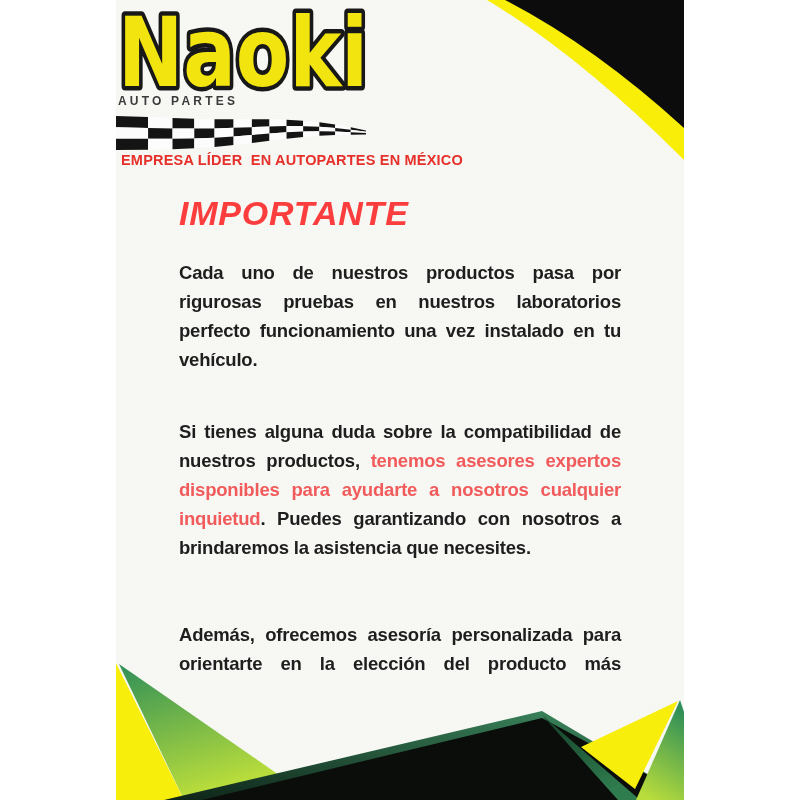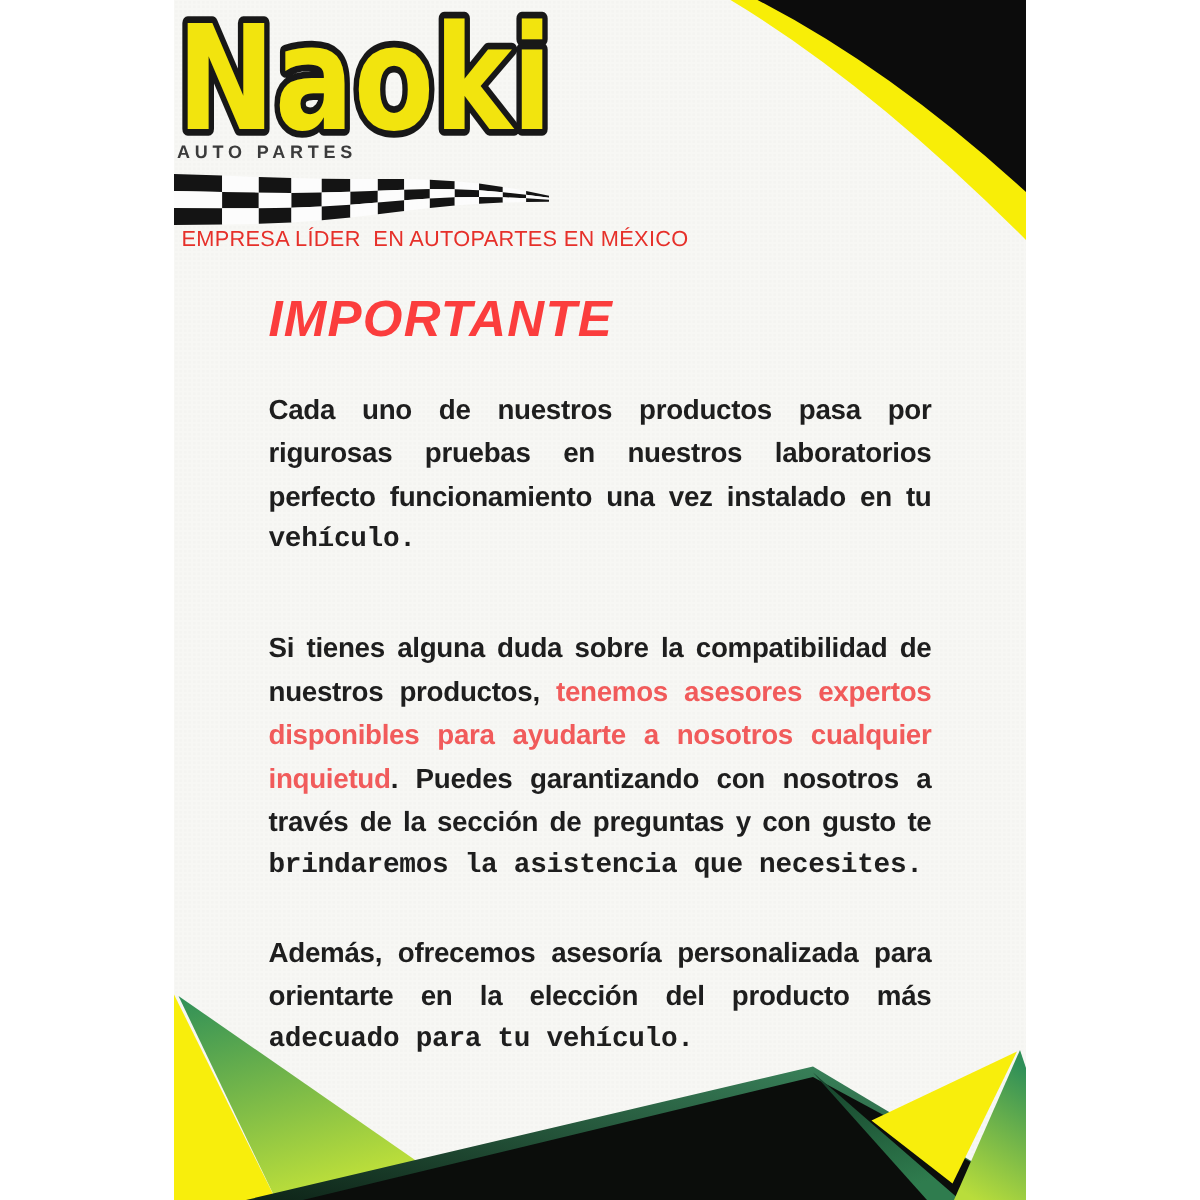--- a/index.html
+++ b/index.html
@@ -5,29 +5,29 @@
   html,body{margin:0;padding:0;}
   body{width:800px;height:800px;background:#ffffff;position:relative;overflow:hidden;
        font-family:"Liberation Sans",sans-serif;}
   .card{position:absolute;left:116px;top:0;width:568px;height:800px;background:#f7f7f4;overflow:hidden;
         background-image:radial-gradient(rgba(0,0,0,0.013) 1px,transparent 1px);background-size:3px 3px;}
   .corner-svg{position:absolute;top:0;right:0;width:200px;height:170px;display:block;}
   .logo-svg{position:absolute;left:-8px;top:-7px;width:290px;height:112px;display:block;}
   .brand-subtitle{position:absolute;left:2px;top:94px;font-size:12px;font-weight:bold;
         letter-spacing:3.2px;color:#3b3b3b;white-space:pre;}
   .flag-svg{position:absolute;left:-6px;top:110px;width:264px;height:46px;display:block;}
-  .brand-tagline{position:absolute;left:5px;top:152px;font-size:14.5px;font-weight:normal;
+  .brand-tagline{position:absolute;left:5px;top:152px;font-size:14.5px;font-weight:bold;
         color:#e6302a;letter-spacing:0.2px;white-space:pre;text-align:center;}
   .heading{position:absolute;left:63px;top:194px;font-size:34px;font-weight:bold;
         color:#fb3d3d;letter-spacing:0.8px;font-style:italic;}
   .body-text{position:absolute;left:63px;top:0;width:442px;}
   .para{position:absolute;left:0;width:442px;color:#1e1e1e;font-weight:bold;
         font-size:18.5px;line-height:29px;letter-spacing:-0.2px;}
   .para .line{text-align:justify;text-align-last:justify;}
-  .para .line.last{text-align-last:left;font-family:Liberation Mono, monospace;}
+  .para .line.last{text-align-last:left;}
   .para .seg-red{color:#f15b5b;}
   .bottom-svg{position:absolute;left:0;bottom:0;width:568px;height:140px;display:block;}
 </style>
 </head>
 <body>
 
 <div class="card">
 
   <svg class="corner-svg" viewBox="0 0 200 170" preserveAspectRatio="none" aria-hidden="true">
     <path d="M3,0 L200,0 L200,160 Q95,55 3,0 Z" fill="#f8ee07"></path>
@@ -91,27 +91,25 @@
         <div class="line"><span>Cada uno de nuestros productos pasa por</span></div>
         <div class="line"><span>rigurosas pruebas en nuestros laboratorios</span></div>
         <div class="line"><span>perfecto funcionamiento una vez instalado en tu</span></div>
         <div class="line last"><span>vehículo.</span></div>
       </div>
       <div class="para" style="top: 417px;">
         <div class="line"><span>Si tienes alguna duda sobre la compatibilidad de</span></div>
         <div class="line"><span>nuestros productos, </span><span class="seg-red">tenemos asesores expertos</span></div>
         <div class="line"><span class="seg-red">disponibles para ayudarte a nosotros cualquier</span></div>
         <div class="line"><span class="seg-red">inquietud</span><span>. Puedes garantizando con nosotros a</span></div>
-        <div class="line"><span>través de la sección de preguntas y con gusto te</span></div>
         <div class="line last"><span>brindaremos la asistencia que necesites.</span></div>
       </div>
       <div class="para" style="top: 620px;">
         <div class="line"><span>Además, ofrecemos asesoría personalizada para</span></div>
         <div class="line"><span>orientarte en la elección del producto más</span></div>
-        <div class="line last"><span>adecuado para tu vehículo.</span></div>
       </div>
     </div>
 
   <svg class="bottom-svg" viewBox="0 0 568 140" preserveAspectRatio="none" aria-hidden="true">
     <defs>
       <linearGradient id="gGreenL" x1="0" y1="0" x2="0.35" y2="1">
         <stop offset="0" stop-color="#2f8f58"></stop>
           <stop offset="1" stop-color="#b9dd3b"></stop>
       </linearGradient>
       <linearGradient id="gGreenR" x1="0.6" y1="0" x2="0.3" y2="1">

